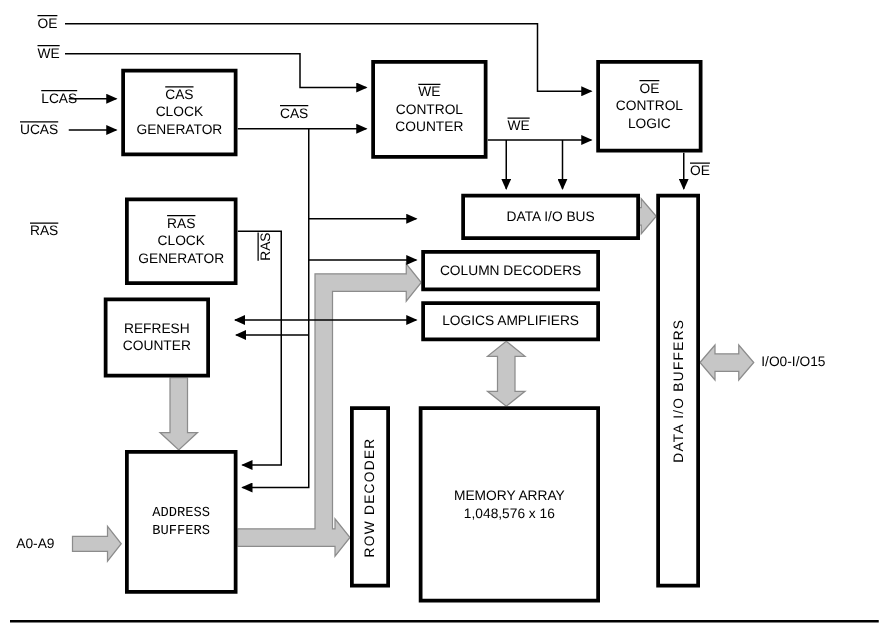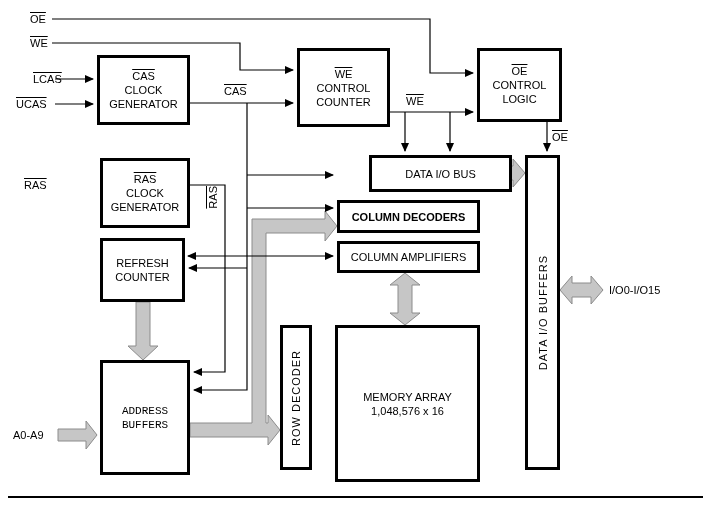--- a/index.html
+++ b/index.html
@@ -75,21 +75,21 @@
     <span>CONTROL</span>
     <span>LOGIC</span>
   </div>
 
   <div class="block" style="left:100px;top:158px;width:90px;height:70px;">
     <span class="ov">RAS</span>
     <span>CLOCK</span>
     <span>GENERATOR</span>
   </div>
 
-  <div class="block" style="left:100px;top:238px;width:85px;height:64px;">
+  <div class="block" style="left:83px;top:238px;width:85px;height:64px;">
     <span>REFRESH</span>
     <span>COUNTER</span>
   </div>
 
   <div class="block" style="left:100px;top:360px;width:90px;height:115px;font-family:Liberation Mono, monospace;">
     <span>ADDRESS</span>
     <span>BUFFERS</span>
   </div>
 
   <div class="block" style="left:280px;top:325px;width:32px;height:145px;">
@@ -98,26 +98,26 @@
 
   <div class="block" style="left:335px;top:325px;width:145px;height:157px;">
     <span>MEMORY ARRAY</span>
     <span>1,048,576 x 16</span>
   </div>
 
   <div class="block" style="left:337px;top:155px;width:143px;height:37px;margin-left:32px;">
     <span>DATA I/O BUS</span>
   </div>
 
-  <div class="block" style="left:337px;top:200px;width:143px;height:33px;font-weight:bold;">
+  <div class="block" style="left:337px;top:200px;width:143px;height:33px;">
     <span>COLUMN DECODERS</span>
   </div>
 
   <div class="block" style="left:337px;top:241px;width:143px;height:32px;">
-    <span>COLUMN AMPLIFIERS</span>
+    <span>LOGICS AMPLIFIERS</span>
   </div>
 
   <div class="block" style="left:525px;top:155px;width:35px;height:315px;">
     <span class="vtext">DATA I/O BUFFERS</span>
   </div>
 
   <div class="lbl ov" style="left:30px;top:12px;">OE</div>
   <div class="lbl ov" style="left:30px;top:36px;">WE</div>
   <div class="lbl ov" style="left:33px;top:72px;">LCAS</div>
   <div class="lbl ov" style="left:16px;top:97px;">UCAS</div>

